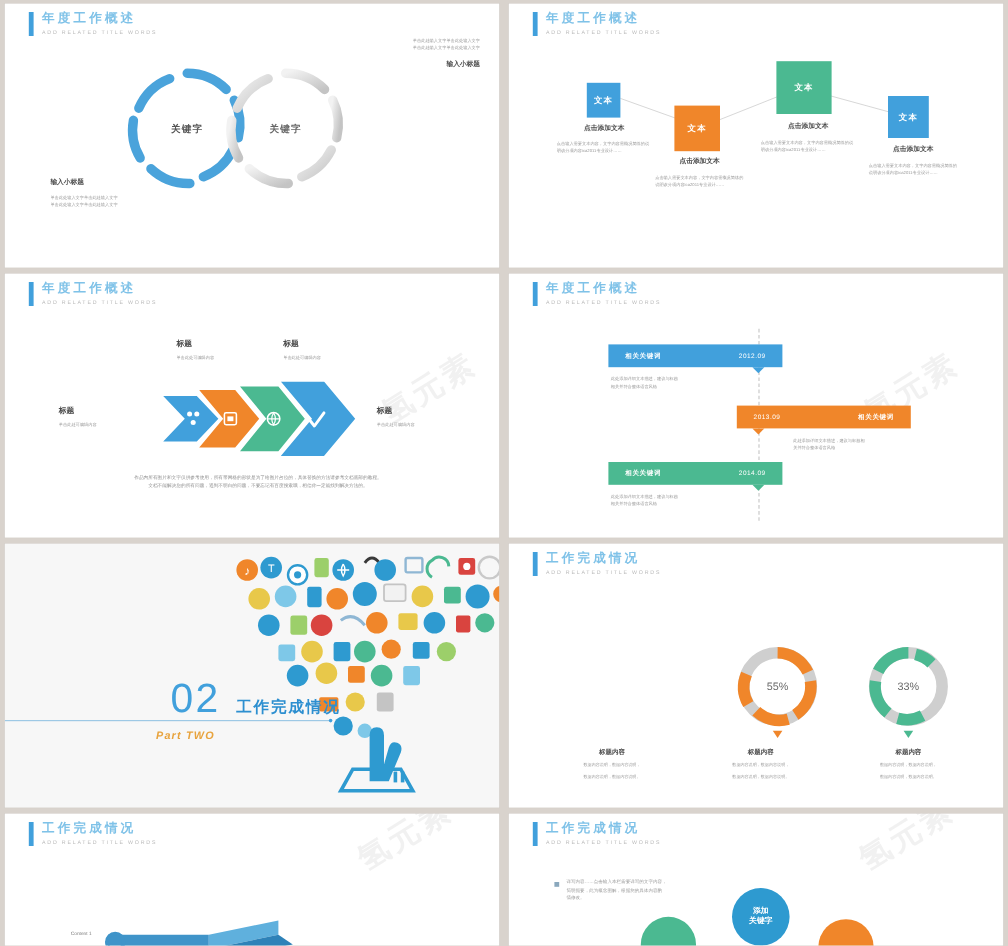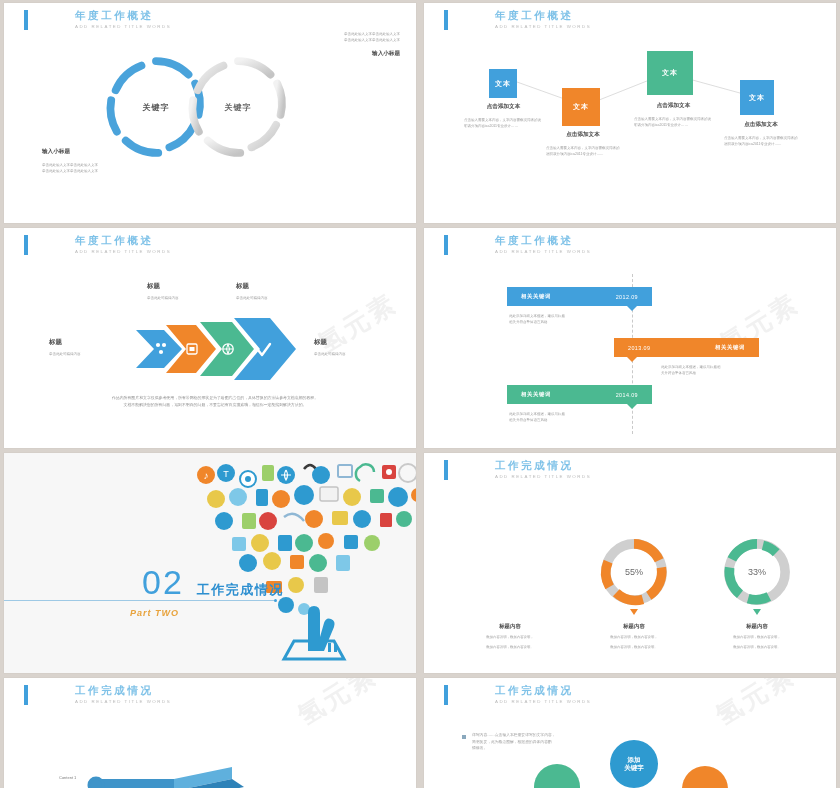--- a/index.html
+++ b/index.html
@@ -22,21 +22,21 @@
     background:#ffffff;
     margin:3px 4px 2px 4px;
     overflow:hidden;
     box-shadow:0 0 0 0.5px rgba(0,0,0,0.03);
   }
   .slide.alt { background:#f7f7f7; }
 
   
   .hdr { position:absolute; left:20px; top:7px; display:flex; align-items:flex-start; }
   .hdr .bar { width:4px; height:20px; background:#41a0dc; margin-right:7px; flex:0 0 auto; }
-  .hdr .txtwrap { line-height:1;margin-left:40px; }
+  .hdr .txtwrap { line-height:1; }
   .hdr .t1 {
     font-size:10.5px; color:#7fc2e8; letter-spacing:2.6px;
     font-weight:bold; white-space:nowrap;
   }
   .hdr .t2 {
     font-size:4.4px; color:#b9b9b9; letter-spacing:1.5px;
     margin-top:4px; white-space:nowrap;
   }
 
   
@@ -390,21 +390,21 @@
         <div class="t2">ADD RELATED TITLE WORDS</div>
       </div>
     </div>
 
     <div class="dn-cap" style="left:31px;top:170px;">
       <div class="ct">标题内容</div>
       <div class="cd">数据内容说明，数据内容说明，</div>
       <div class="cd">数据内容说明，数据内容说明。</div>
     </div>
 
-    <div class="donut" style="left:173px;top:82px;">
+    <div class="donut" style="left:187px;top:82px;">
       <svg viewBox="0 0 100 100">
         <circle cx="50" cy="50" r="38" fill="none" stroke="#cfcfcf" stroke-width="13"></circle>
         <g fill="none" stroke="#f0862a" stroke-width="13">
           <path d="M50 12 A38 38 0 0 1 84 34"></path>
           <path d="M87 44 A38 38 0 0 1 70 82"></path>
           <path d="M62 87 A38 38 0 0 1 26 78"></path>
           <path d="M17 70 A38 38 0 0 1 15 36"></path>
         </g>
       </svg>
       <div class="pct">55%</div>

